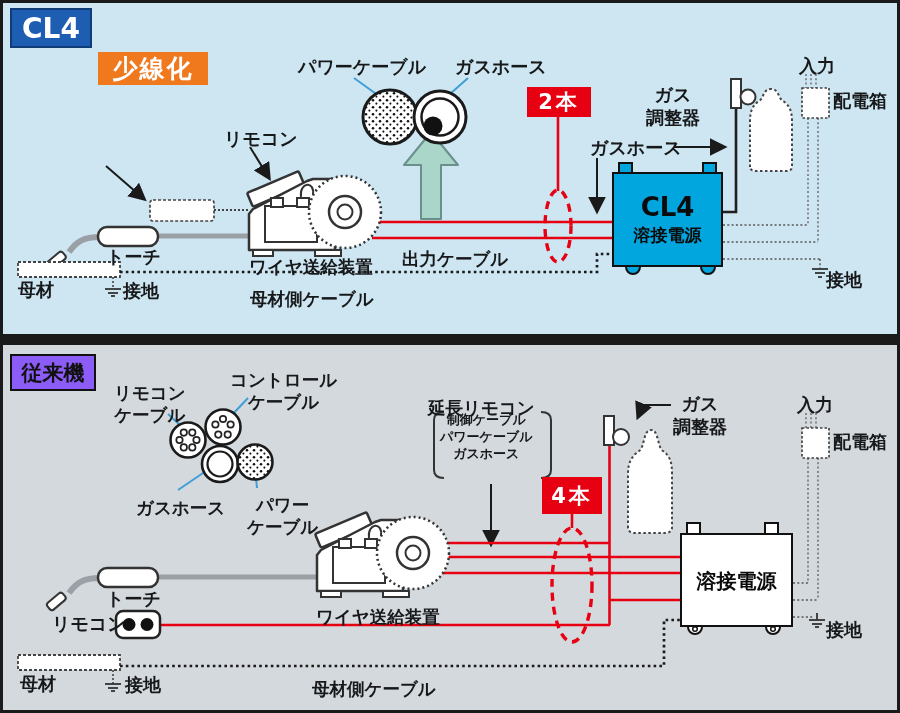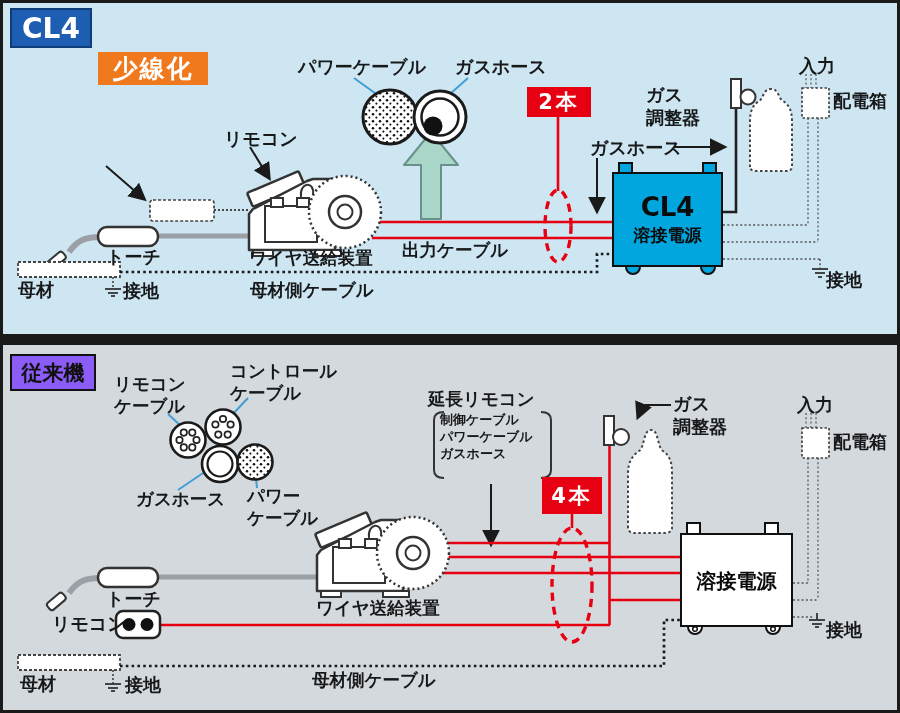--- a/index.html
+++ b/index.html
@@ -8,32 +8,32 @@
     font-family:"DejaVu Sans","Liberation Sans",sans-serif;
   }
   .section{position:absolute;left:0;width:900px;}
   #sec-top{top:0;height:334px;background:#cde6f2;}
   #divider{top:334px;height:11px;background:#1a1a1a;}
   #sec-bottom{top:345px;height:368px;background:#d4d9dd;}
   #frame{position:absolute;left:0;top:0;width:900px;height:713px;
     border:3px solid #1a1a1a;box-sizing:border-box;z-index:6;pointer-events:none;}
   #art{position:absolute;left:0;top:0;z-index:2;}
   .lbl{position:absolute;z-index:3;font-size:18px;font-weight:600;color:#17181a;
-    white-space:pre-line;line-height:1.25;}
+    white-space:pre-line;line-height:1.25;text-align:center;}
   .box{position:absolute;z-index:3;display:flex;align-items:center;justify-content:center;
     font-weight:bold;box-sizing:border-box;}
   .badge-blue{background:#1d5db2;border:2px solid #0f3d78;color:#fff;font-size:28px;}
   .badge-orange{background:#f0791e;color:#fff;font-size:25px;letter-spacing:2px;}
   .badge-red{background:#e60012;color:#fff;font-size:21px;letter-spacing:3px;}
   .badge-white{background:#8b5cf6;border:2.5px solid #111;color:#111;font-size:21px;}
   .psu{border:2.5px solid #101010;display:flex;flex-direction:column;
     align-items:center;justify-content:center;z-index:3;position:absolute;box-sizing:border-box;}
   .psu .nm{font-weight:bold;font-size:26px;color:#0b0b0b;}
   .psu .tp{font-weight:600;font-size:17px;color:#0b0b0b;margin-top:2px;}
-  .sm{font-size:17.5px;}
+  .sm{font-size:17.5px;margin-top:9px;}
 </style>
 </head>
 <body>
 
 <div id="stage">
   <div class="section" id="sec-top"></div>
   <div class="section" id="divider"></div>
   <div class="section" id="sec-bottom"></div>
 
   <svg id="art" width="900" height="713" viewBox="0 0 900 713">

